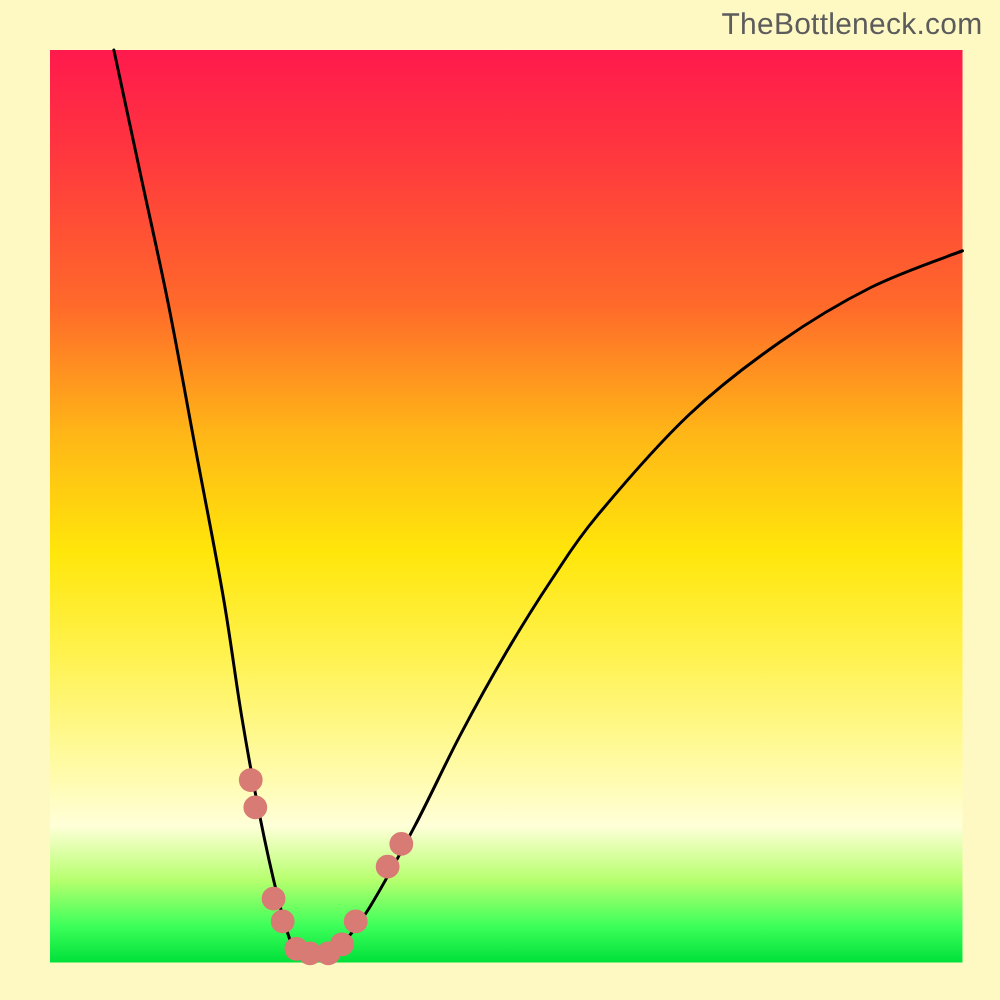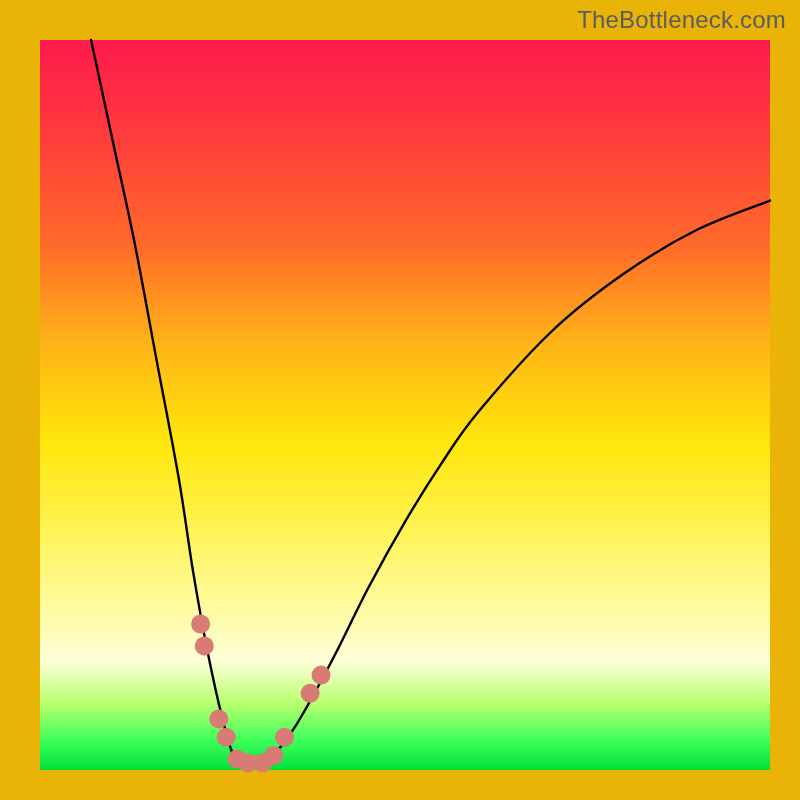--- a/index.html
+++ b/index.html
@@ -8,21 +8,21 @@
     width: 800px;
     height: 800px;
     background: #000;
     font-family: Arial, Helvetica, sans-serif;
     overflow: hidden;
   }
   .frame {
     position: absolute;
     left: 0; top: 0;
     width: 800px; height: 800px;
-    background: #eab308;
+    background: #fef9c3;
   }
   .plot-area {
     position: absolute;
     left: 40px;
     top: 40px;
     width: 730px;
     height: 730px;
     
     background: linear-gradient(to bottom,
       #ff1a4d 0%,

